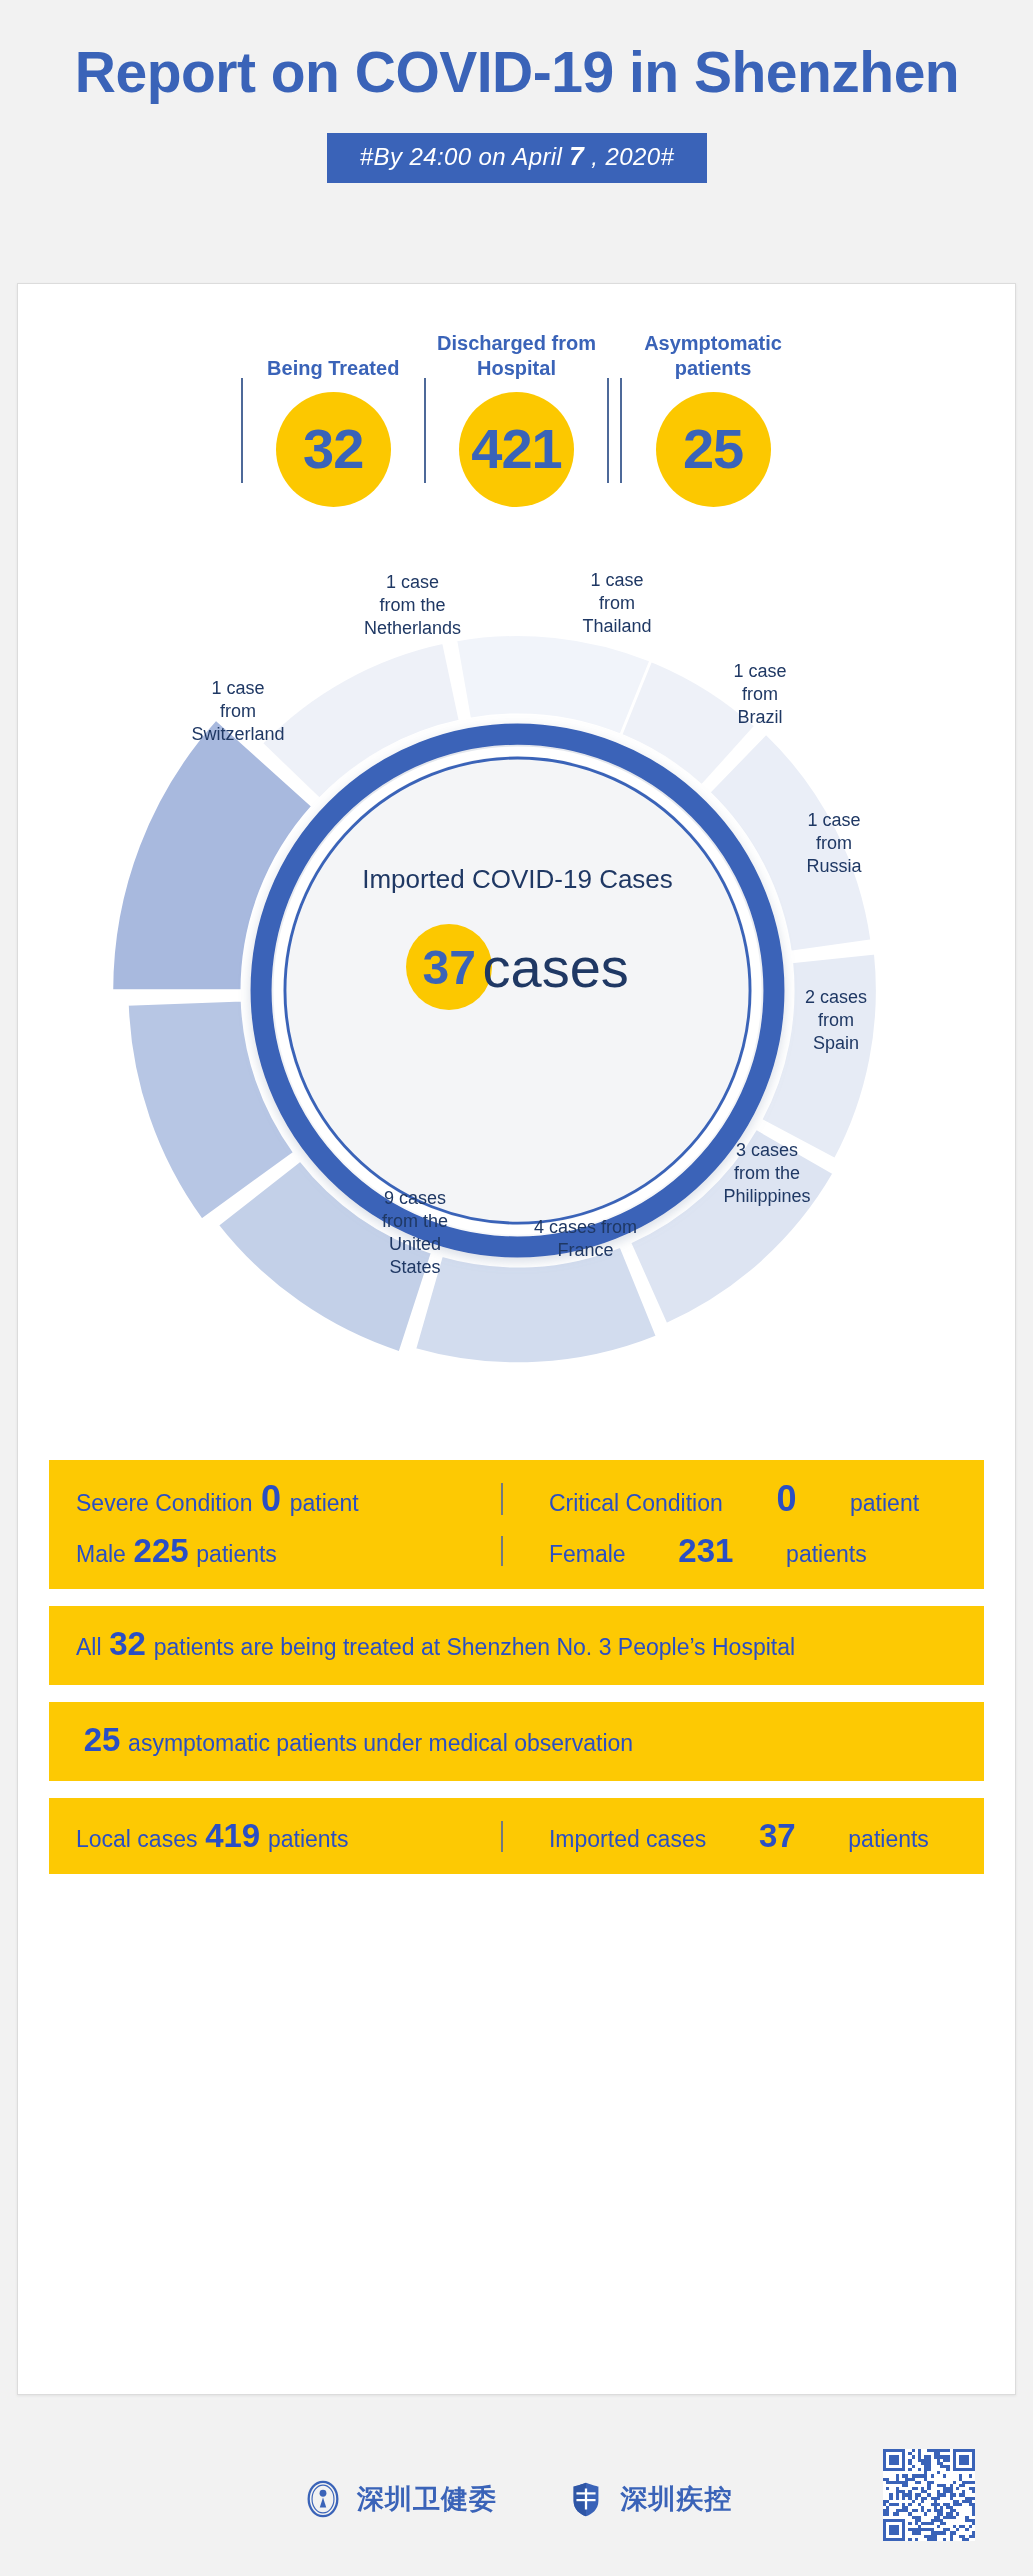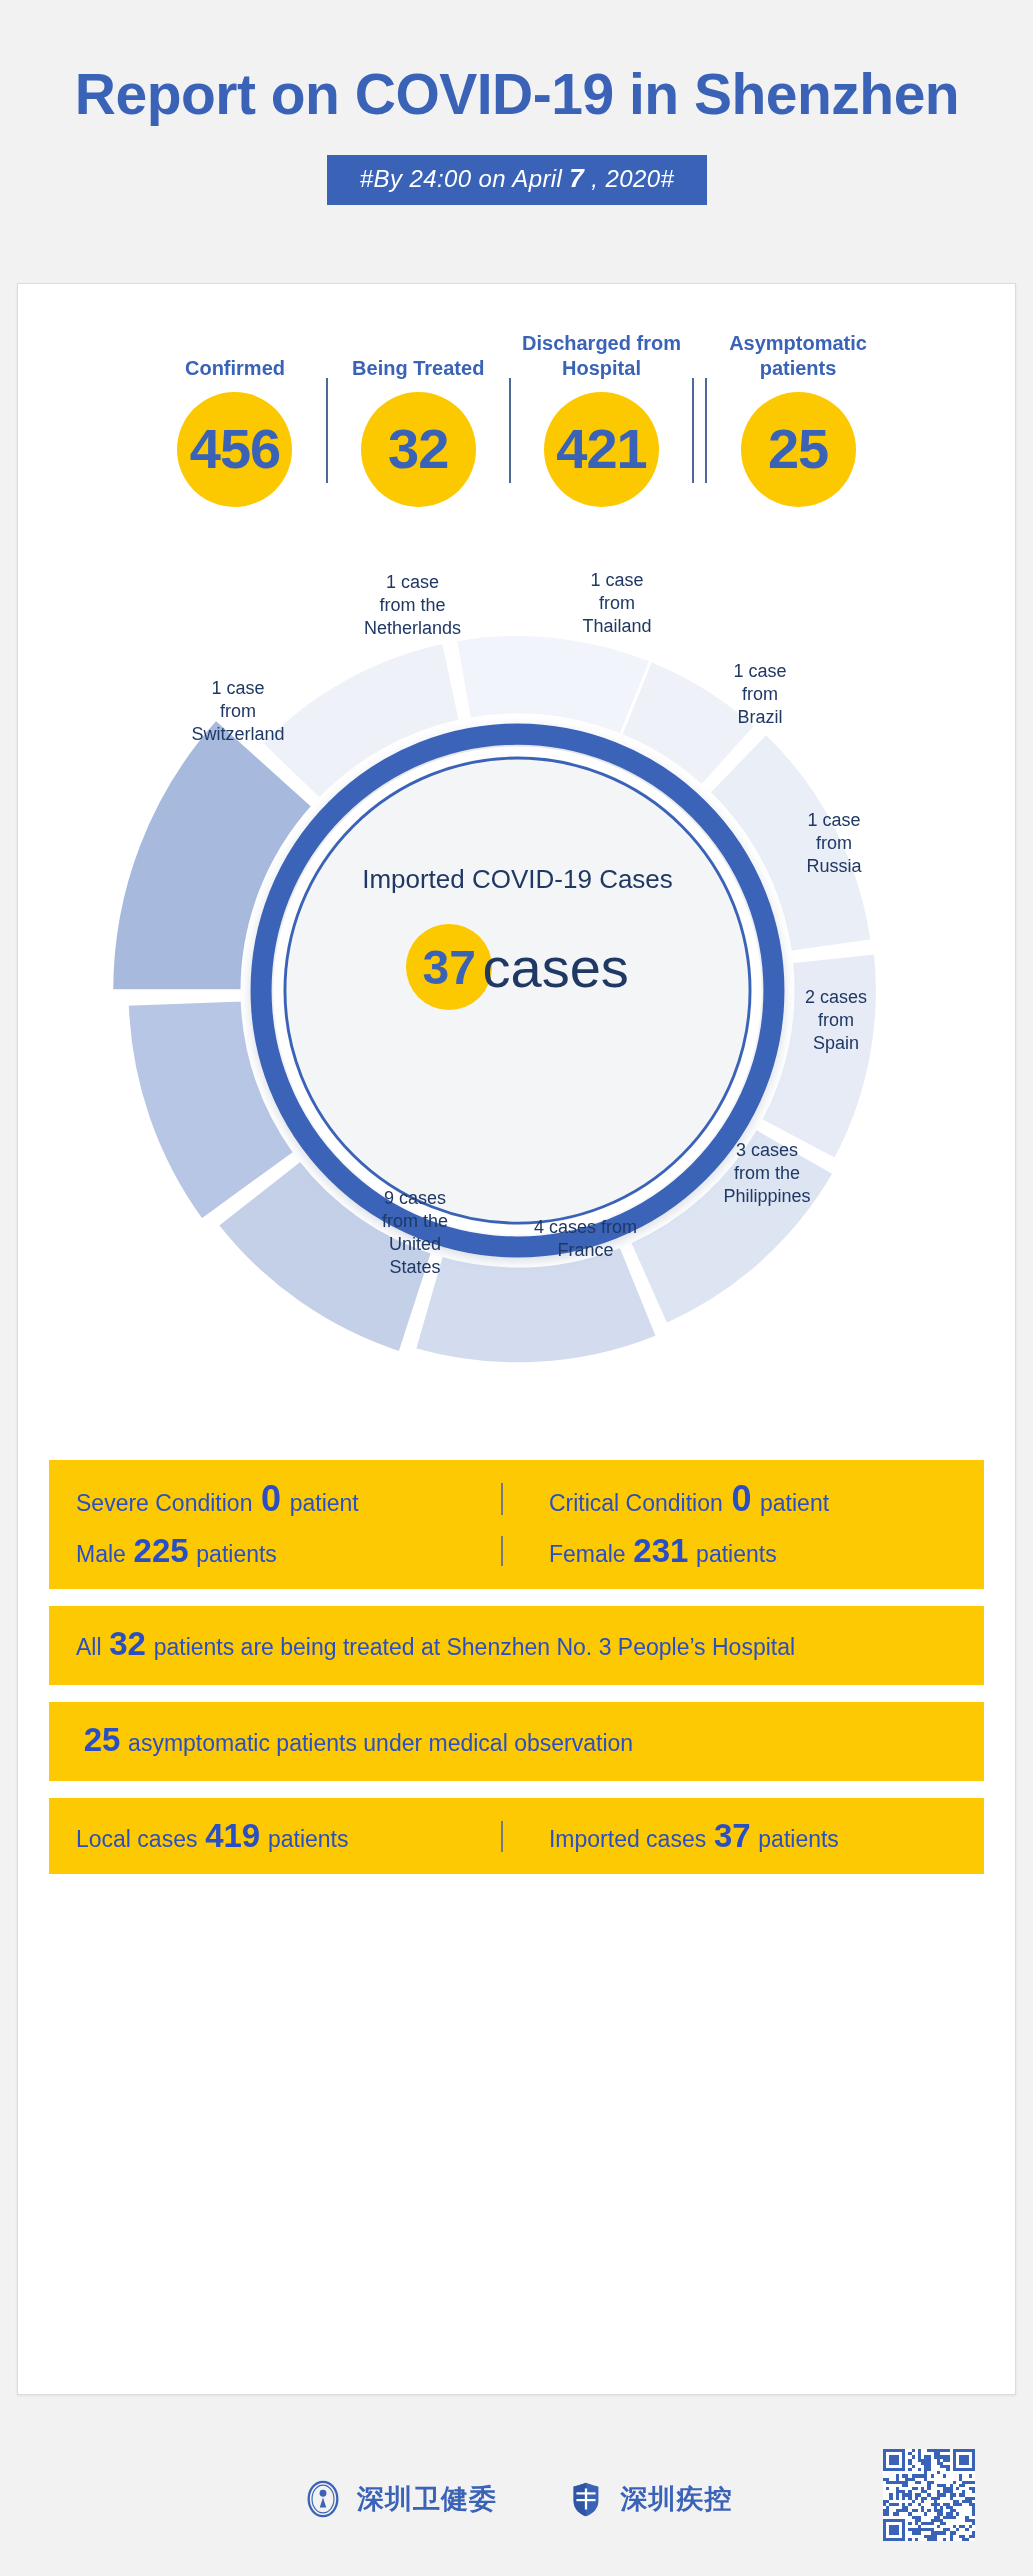--- a/index.html
+++ b/index.html
@@ -11,21 +11,21 @@
     overflow: hidden;
   }
   .page {
     position: relative;
     width: 1034px;
     height: 2576px;
     background: #f2f2f2;
   }
 
   
-  .header { padding-top: 62px; text-align: center; }
+  .header { padding-top: 40px; text-align: center; }
   .title {
     font-size: 57px;
     font-weight: bold;
     color: #3a63b8;
     letter-spacing: -0.5px;
     line-height: 1.15;
   }
   .subtitle-wrap { margin-top: 27px; display: flex; justify-content: center; }
   .subtitle {
     background: #3a63b8;
@@ -161,21 +161,21 @@
     display: flex;
     align-items: center;
   }
   .bar-col {
     flex: 1;
     font-size: 23px;
     display: flex;
     align-items: baseline;
     white-space: nowrap;
   }
-  .bar-col.indent { padding-left: 29px; }
+  .bar-col.indent { padding-left: 29px; gap: 45px; }
   .vdiv {
     width: 1.9px;
     background: #2a4fc4;
     align-self: stretch;
     margin: 1.9px 17px;
     opacity: 0.65;
   }
   .big { font-size: 36px; font-weight: bold; padding: 0 8.6px; line-height: 1; }
   .med { font-size: 33px; font-weight: bold; padding: 0 7.7px; line-height: 1; }
   .txt { font-size: 23px; }
@@ -217,26 +217,20 @@
         <span>#By 24:00 on April</span>
         <span class="daynum">7</span>
         <span>, 2020#</span>
       </div>
     </div>
   </div>
 
   <div class="card">
 
     <div class="stats">
-      <div class="stat">
-        <div class="stat-label">Confirmed</div>
-        <div class="stat-circle">
-          <span class="stat-value">456</span>
-        </div>
-      </div>
       <div class="stat-sep"></div>
       <div class="stat">
         <div class="stat-label">Being Treated</div>
         <div class="stat-circle">
           <span class="stat-value">32</span>
         </div>
       </div>
       <div class="stat-sep"></div>
       <div class="stat">
         <div class="stat-label">Discharged from Hospital</div>

